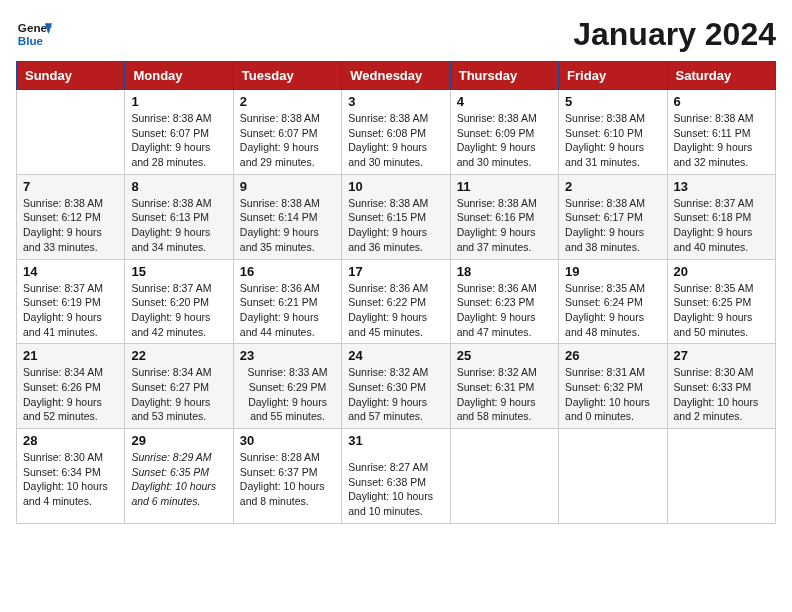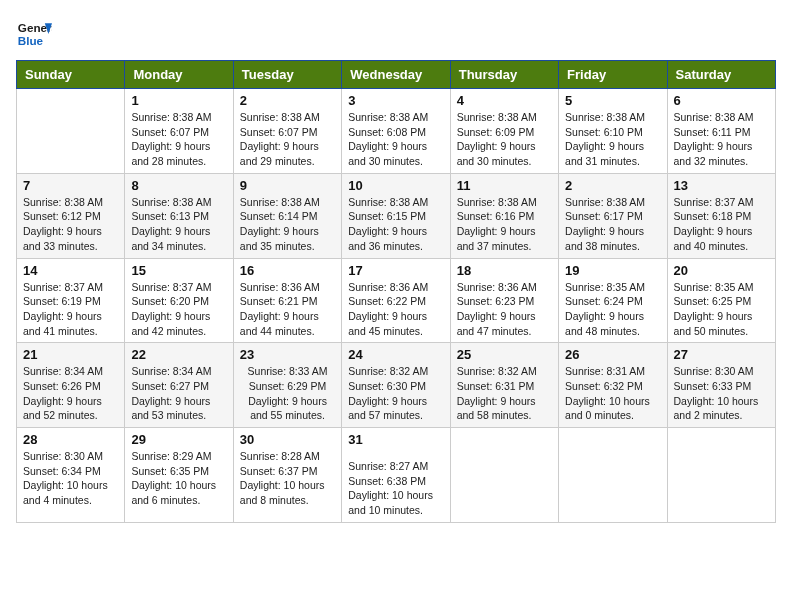--- a/index.html
+++ b/index.html
@@ -36,21 +36,21 @@
     .calendar-subtitle {
       font-size: 16px;
       color: #444;
     }
     table {
       width: 100%;
       border-collapse: collapse;
       font-size: 11px;
     }
     thead tr th {
-      background-color: #4d7c0f;
+      background-color: #b91c1c;
       color: #fff;
       text-align: left;
       padding: 6px 8px;
       font-size: 13px;
       font-weight: bold;
       border: 1px solid #1a4a9e;
     }
     tbody tr td {
       border: 1px solid #ccc;
       vertical-align: top;
@@ -88,20 +88,21 @@
 
 <div class="header-area">
   <div class="logo">
     <svg class="logo-icon" viewBox="0 0 40 40">
       <text x="2" y="18" font-size="13" font-weight="bold" fill="#1a1a1a">General</text>
       <text x="2" y="32" font-size="13" font-weight="bold" fill="#1565c0">Blue</text>
       <polygon points="32,8 40,8 36,20" fill="#1565c0"></polygon>
     </svg>
   </div>
   <div class="title-area">
+    <div class="calendar-title">January 2024</div>
   </div>
 </div>
 
 <table>
   <thead>
     <tr>
       <th>Sunday</th>
       <th>Monday</th>
       <th>Tuesday</th>
       <th>Wednesday</th>
@@ -312,21 +313,21 @@
       <tr>
         <td>
           <div class="day-number">28</div>
           <div class="day-info" style="white-space: pre-line;">Sunrise: 8:30 AM
 Sunset: 6:34 PM
 Daylight: 10 hours
 and 4 minutes.</div>
         </td>
         <td>
           <div class="day-number">29</div>
-          <div class="day-info" style="white-space: pre-line;">Sunrise: 8:29 AM
+          <div class="day-info" style="white-space: pre-line; font-style: italic;">Sunrise: 8:29 AM
 Sunset: 6:35 PM
 Daylight: 10 hours
 and 6 minutes.</div>
         </td>
         <td>
           <div class="day-number">30</div>
           <div class="day-info" style="white-space: pre-line;">Sunrise: 8:28 AM
 Sunset: 6:37 PM
 Daylight: 10 hours
 and 8 minutes.</div>

